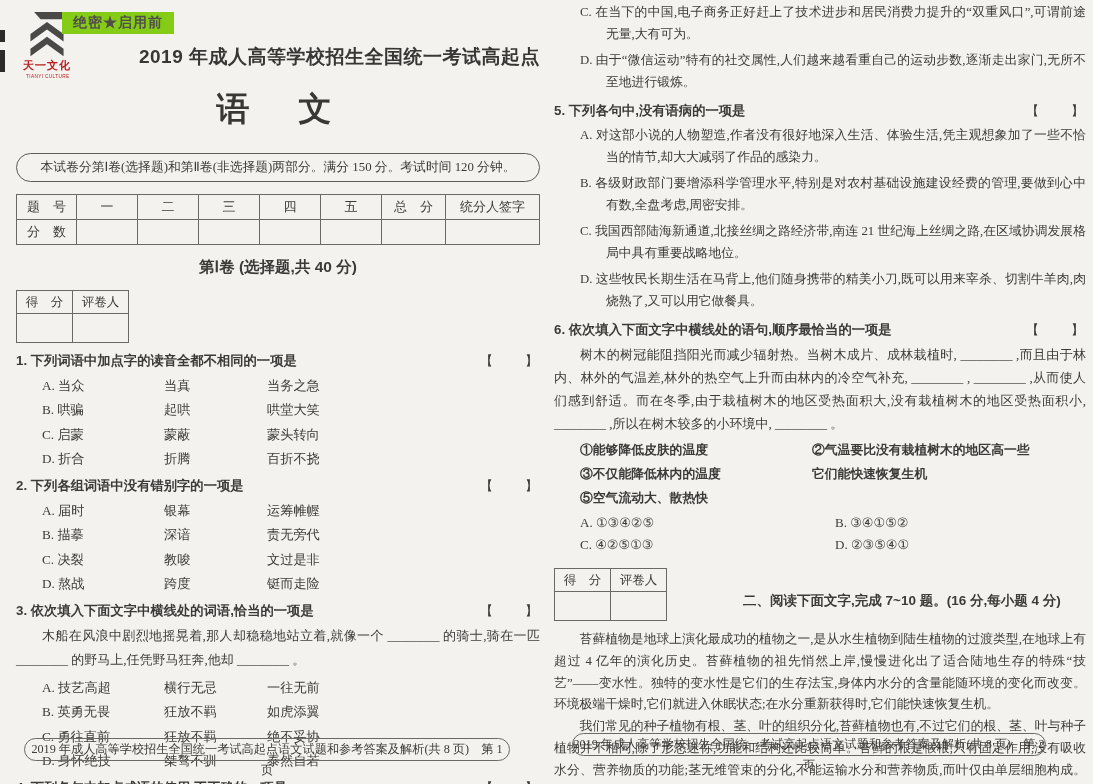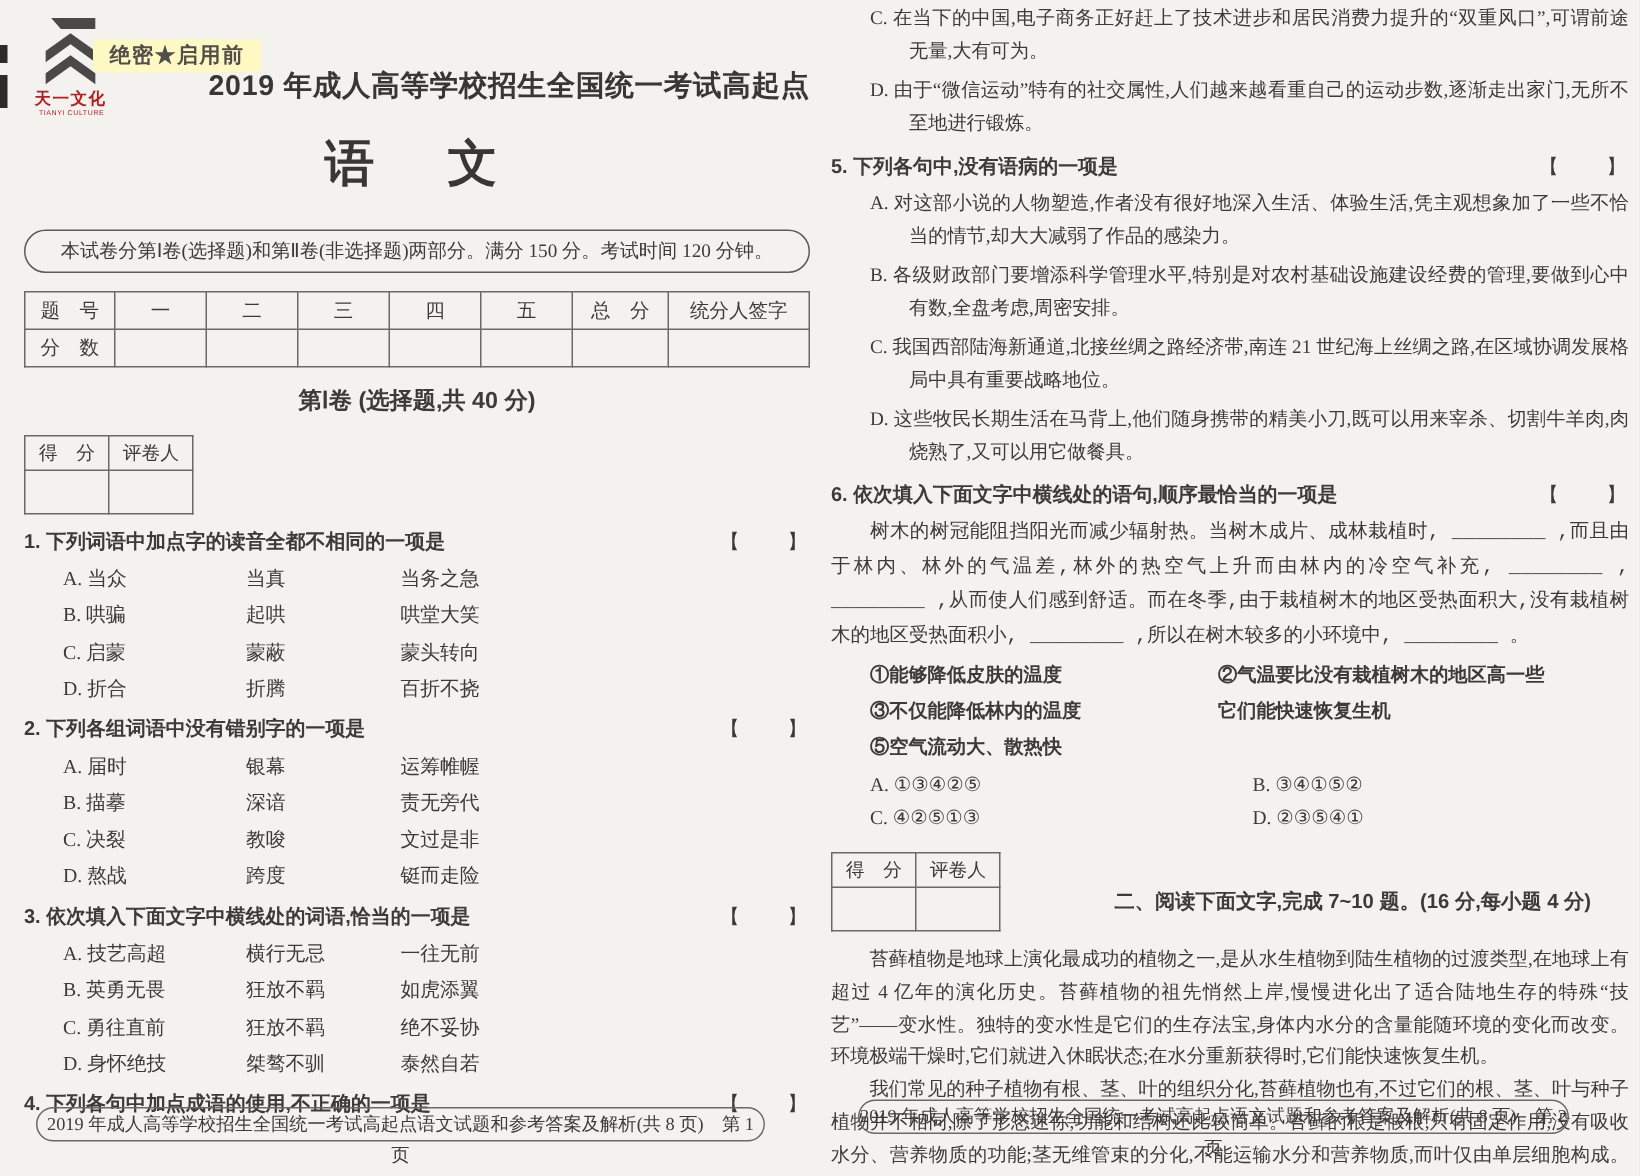--- a/index.html
+++ b/index.html
@@ -11,21 +11,21 @@
   
   .page { position:absolute; top:6px; }
   .page-left  { left:16px;  width:524px; }
   .page-right { left:554px; width:532px; top:2px; }
 
   
   .logo { position:absolute; left:4px; top:6px; width:54px; text-align:center; color:#b91c1c; }
   .logo svg { width:38px; height:46px; display:block; margin:0 auto; }
   .logo-cn { font-size:11px; font-weight:bold; letter-spacing:1px; white-space:nowrap; }
   .logo-en { font-size:6px; letter-spacing:.5px; transform:scale(.78); white-space:nowrap; }
-  .badge { position:absolute; left:46px; top:20px; background:#fef9c3; color:#514e4b;
+  .badge { position:absolute; left:46px; top:6px; background:#84cc16; color:#514e4b;
            font-weight:bold; font-size:14px; padding:2px 11px; letter-spacing:1px; }
   .title { text-align:right; font-size:19px; font-weight:bold; padding-top:38px; letter-spacing:.5px; color:#393735; }
   .subject { text-align:center; font-size:33px; font-weight:bold; margin-top:17px; letter-spacing:8px; color:#393735; }
 
   .notice { border:1.5px solid #5d5b58; border-radius:16px; margin-top:21px; padding:5px 8px;
             text-align:center; font-size:12.8px; font-family:"Liberation Serif", serif; }
 
   table { border-collapse:collapse; }
   .score-table { width:100%; margin-top:12px; }
   .score-table td { border:1.3px solid #6b6966; height:25px; text-align:center;
@@ -38,21 +38,21 @@
   .grader-table tr:first-child td { height:23px; width:56px; }
   .grader-table tr:last-child  td { height:29px; }
   .section-title { font-weight:bold; font-size:13.5px; margin:24px 0 0 36px; }
 
   
   .stem-row { display:flex; justify-content:space-between; align-items:baseline;
               font-weight:bold; font-size:13.3px; margin-top:9px; }
   .bracket { font-weight:normal; font-size:13px; letter-spacing:2px; white-space:nowrap; }
   .opt3 { display:grid; grid-template-columns:122px 103px auto; padding-left:26px;
           font-family:"Liberation Serif", serif; font-size:13.2px; margin-top:6.5px; }
-  .q-passage { font-family:Liberation Mono, monospace; font-size:13px; line-height:24px;
+  .q-passage { font-family:Liberation Serif, serif; font-size:13px; line-height:24px;
                text-indent:2em; text-align:justify; margin-top:4px; }
   .opt-wrap { margin-left:52px; text-indent:-26px; font-family:"Liberation Serif", serif;
               font-size:12.8px; line-height:21.5px; margin-top:5px; text-align:justify; }
   .items-grid { display:grid; grid-template-columns:232px auto; padding-left:26px;
                 font-family:"Liberation Serif", serif; font-size:12.8px; line-height:24px; margin-top:3px;font-weight:bold; }
   .choices-grid { display:grid; grid-template-columns:255px auto; padding-left:26px;
                   font-family:"Liberation Serif", serif; font-size:13px; line-height:22px; margin-top:2px; }
 
   .para { font-family:"Liberation Serif", serif; font-size:12.8px; line-height:21.8px;
           text-align:justify; text-indent:2em; }
@@ -192,20 +192,21 @@
         <span>跨度</span>
         <span>铤而走险</span>
       </div>
     </div>
 
     <div>
       <div class="stem-row">
         <span>3. 依次填入下面文字中横线处的词语,恰当的一项是</span>
         <span class="bracket">【　　】</span>
       </div>
+      <div class="q-passage">木船在风浪中剧烈地摇晃着,那人却稳稳地站立着,就像一个 ________ 的骑士,骑在一匹 ________ 的野马上,任凭野马狂奔,他却 ________ 。</div>
       <div class="opt3">
         <span>A. 技艺高超</span>
         <span>横行无忌</span>
         <span>一往无前</span>
       </div>
       <div class="opt3">
         <span>B. 英勇无畏</span>
         <span>狂放不羁</span>
         <span>如虎添翼</span>
       </div>

